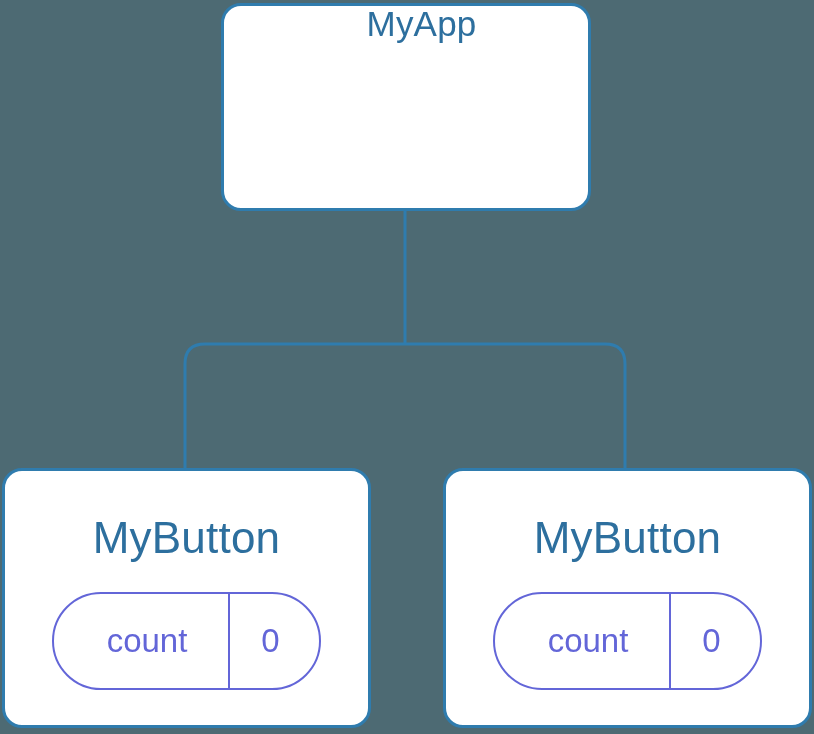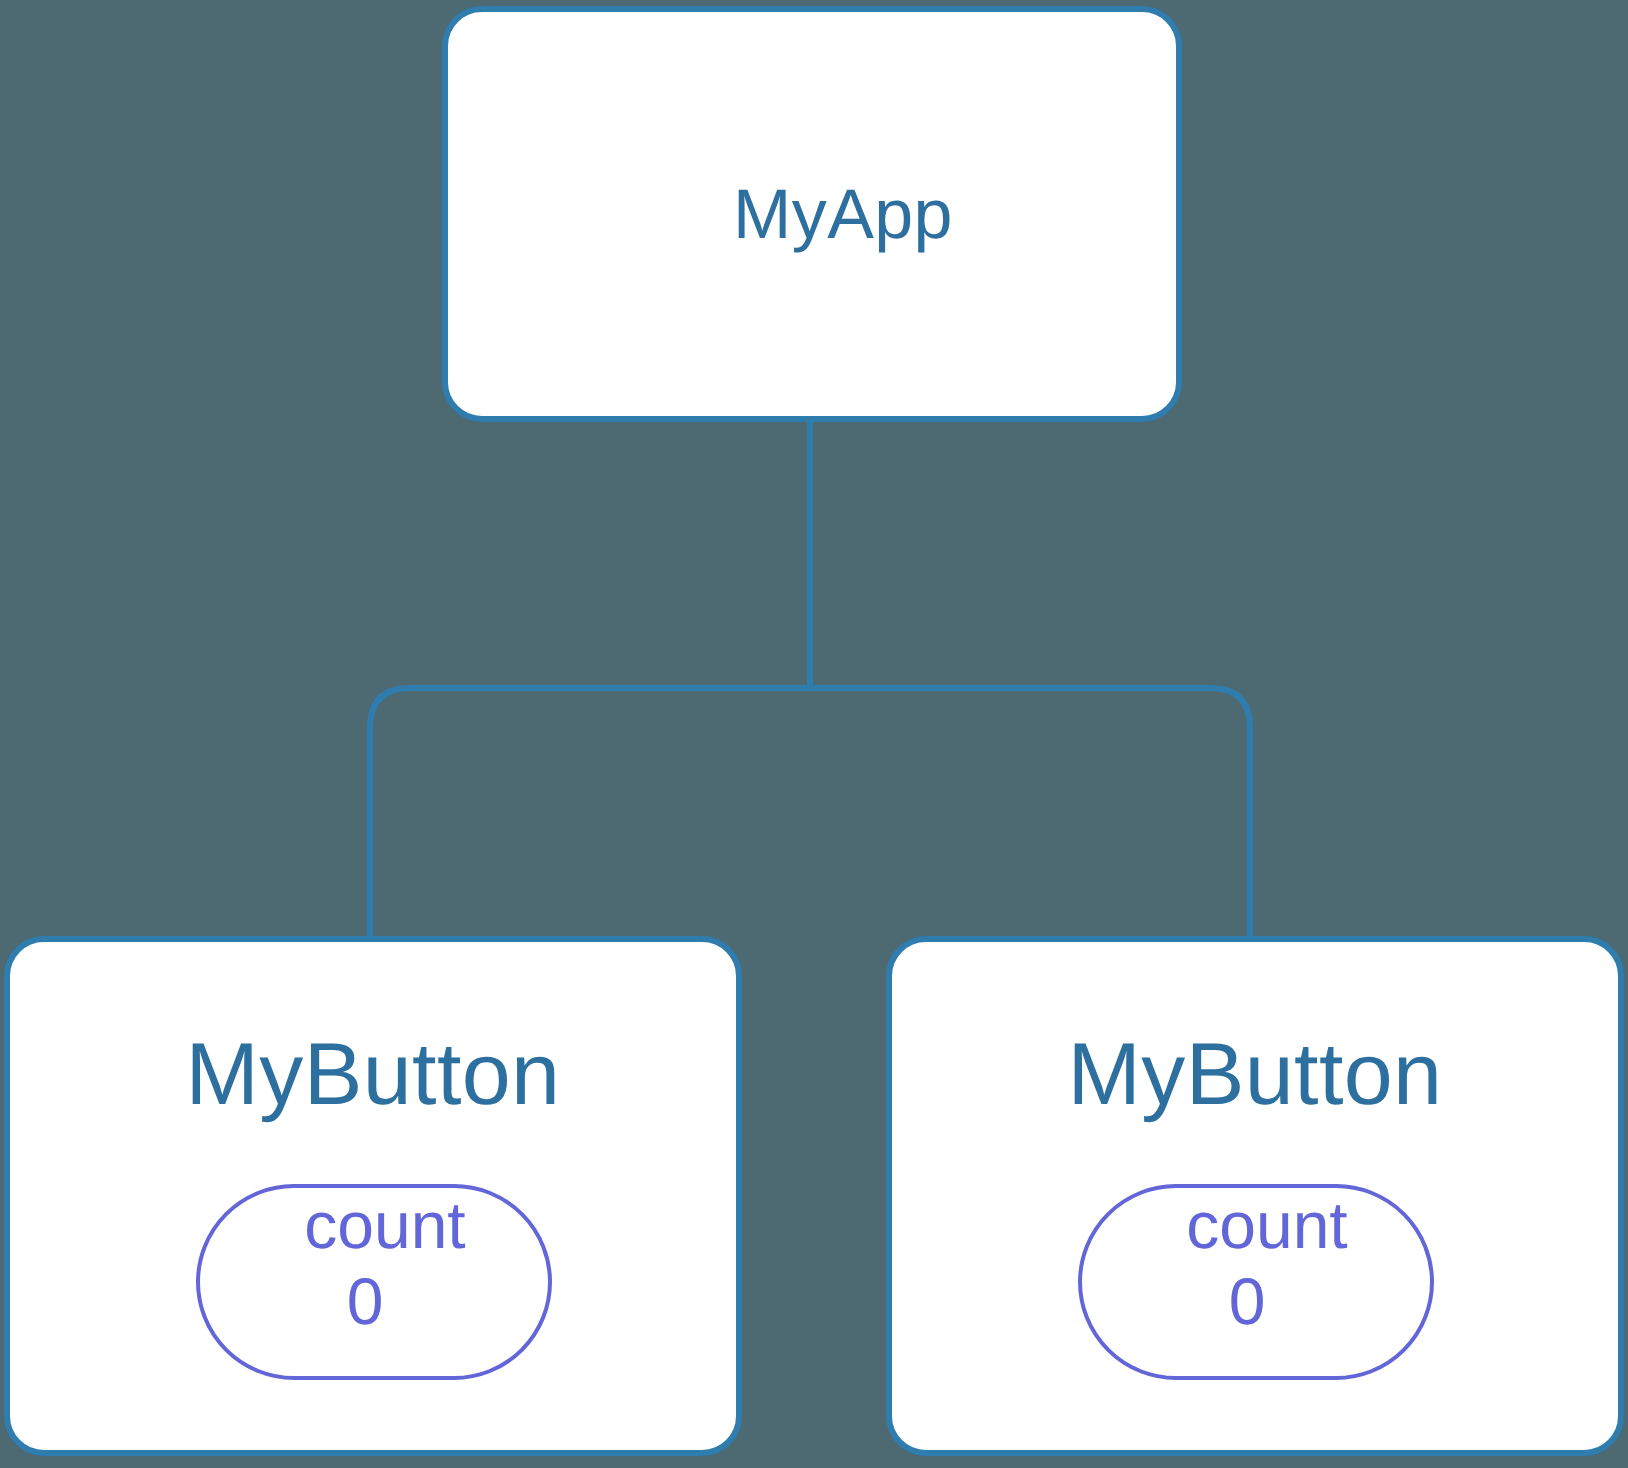--- a/index.html
+++ b/index.html
@@ -41,21 +41,20 @@
     display: flex;
     flex-direction: column;
     align-items: center;
     z-index: 2;
   }
   .node-root {
     left: 221px;
     top: 3px;
     width: 370px;
     height: 208px;
-    justify-content: center;
     padding-left: 31px;
   }
   .node-leaf-left {
     left: 2px;
     top: 468px;
     width: 369px;
     height: 260px;
     padding-top: 45px;
   }
   .node-leaf-right {
@@ -82,21 +81,20 @@
   .state-pill {
     display: flex;
     align-items: stretch;
     box-sizing: border-box;
     margin-top: 32px;
     height: 98px;
     border: 2px solid #6366d8;
     border-radius: 999px;
     background: #ffffff;
     overflow: hidden;
-    flex-direction: column;
   }
   .pill-key {
     display: flex;
     align-items: center;
     justify-content: center;
     min-width: 174px;
     padding: 0 22px 0 34px;
     color: #6366d8;
     font-size: 33px;
     white-space: nowrap;

